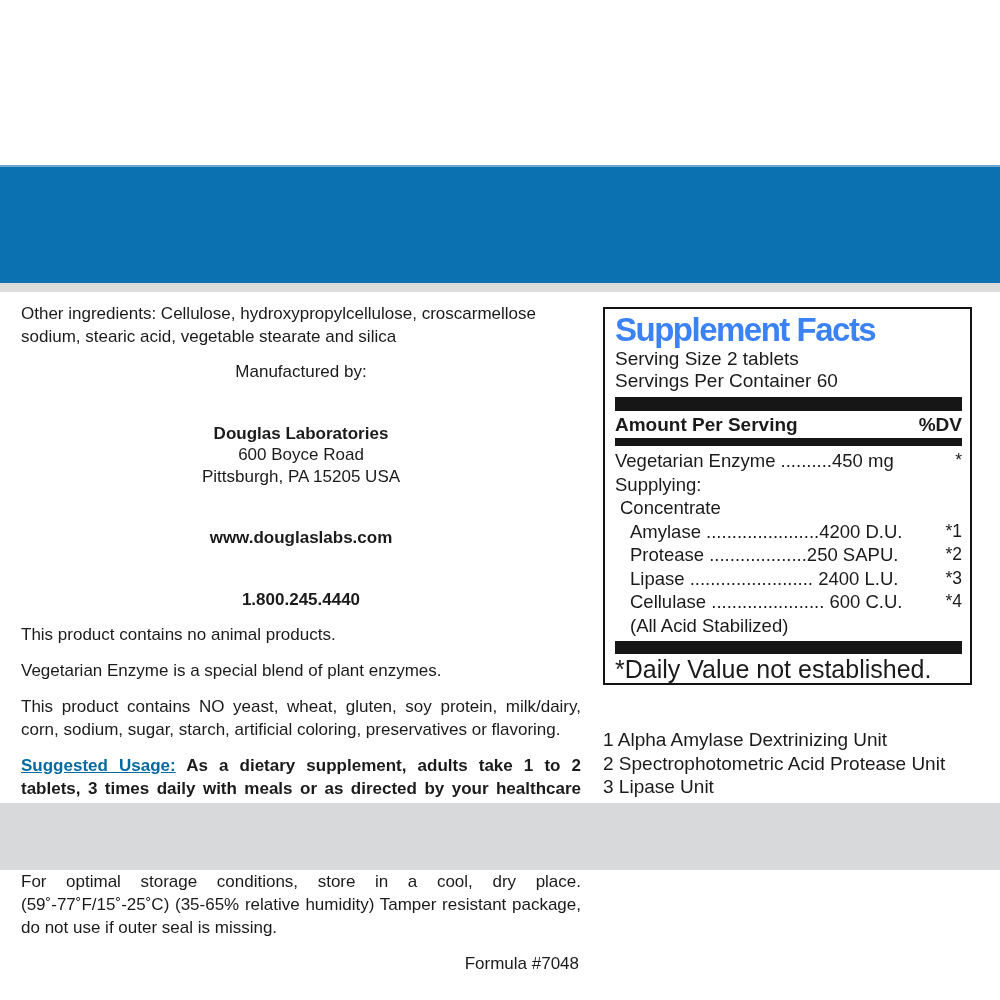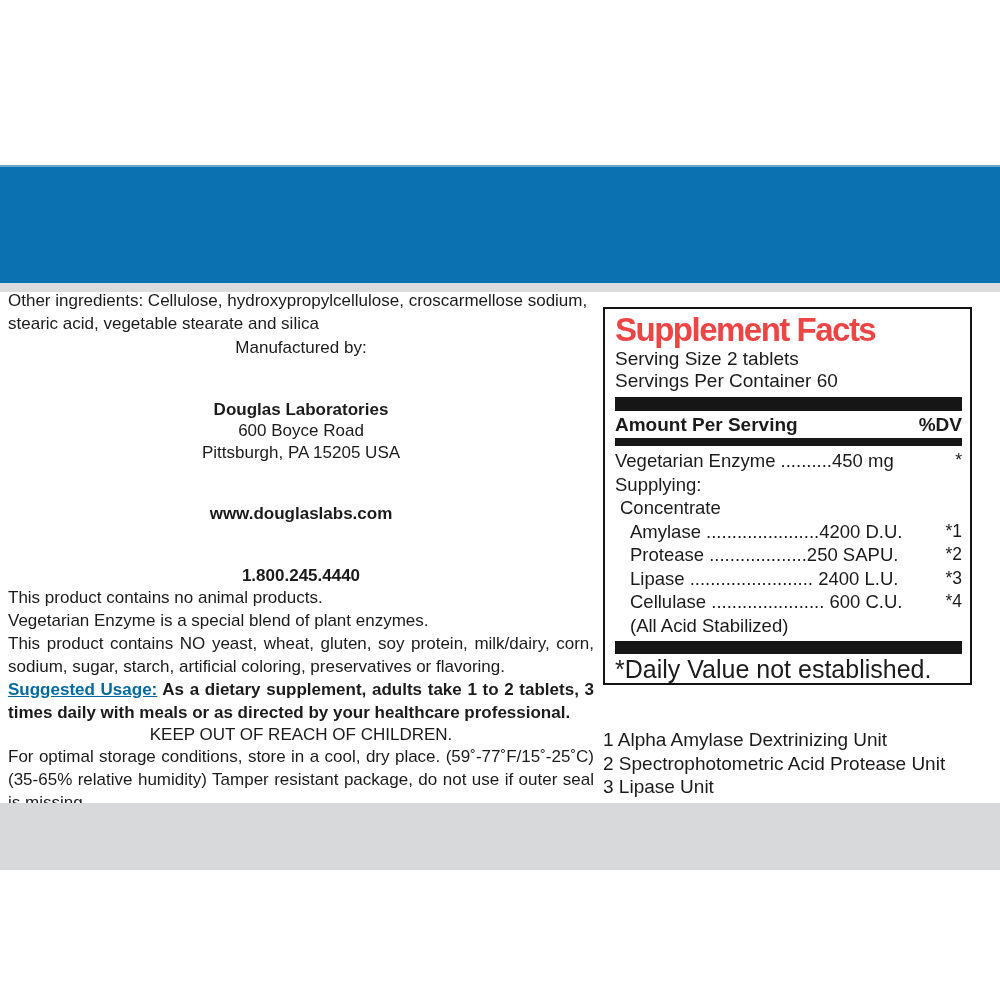--- a/index.html
+++ b/index.html
@@ -23,42 +23,42 @@
   .bottom-band {
     position: absolute; left: 0; top: 803px; width: 1000px; height: 67px;
     background: #d8d9da;
   }
 
   
   .left-col {
     position: absolute; left: 8px; top: 289px; width: 586px;
     font-size: 17px; line-height: 23px;
   }
-  .left-col p { margin: 0; }
+  .left-col p { margin: 13px; }
   .oi { margin-top: 8px; }
   .mfg { margin-top: 2px; text-align: center; line-height: 21.5px; }
   .b { font-weight: bold; margin-top: 40px; }
   .no-animal { margin-top: 12px; }
   .blend { margin-top: 7px; }
   .just { text-align: justify; }
   .suggested { margin-top: 5px; font-weight: bold; }
   .blue { color: #0369a1; text-decoration: underline; }
   .keep-out { margin-top: 3px; text-align: center; line-height: 21px; }
   .storage { margin-top: 2px; }
   .formula { margin-top: 4px; text-align: right; padding-right: 2px; }
 
   
   .facts {
     position: absolute; left: 603px; top: 307px; width: 369px; height: 378px;
     border: 2px solid #141414; box-sizing: border-box; background: #fff;
     padding: 3px 8px 0 10px;
   }
   .facts-title {
     font-size: 33px; font-weight: bold; letter-spacing: -1.5px;
-    line-height: 36px; color: #ef4444; white-space: nowrap;
+    line-height: 36px; color: #3b82f6; white-space: nowrap;
   }
   .serv { font-size: 19px; line-height: 22px; }
   .bar { background: #161616; }
   .bar-thick { height: 14px; margin-top: 5px; }
   .amt-row {
     display: flex; justify-content: space-between; align-items: flex-end;
     font-size: 19px; font-weight: bold; line-height: 27px;
   }
   .bar-thin { height: 8px; }
   .frow {

